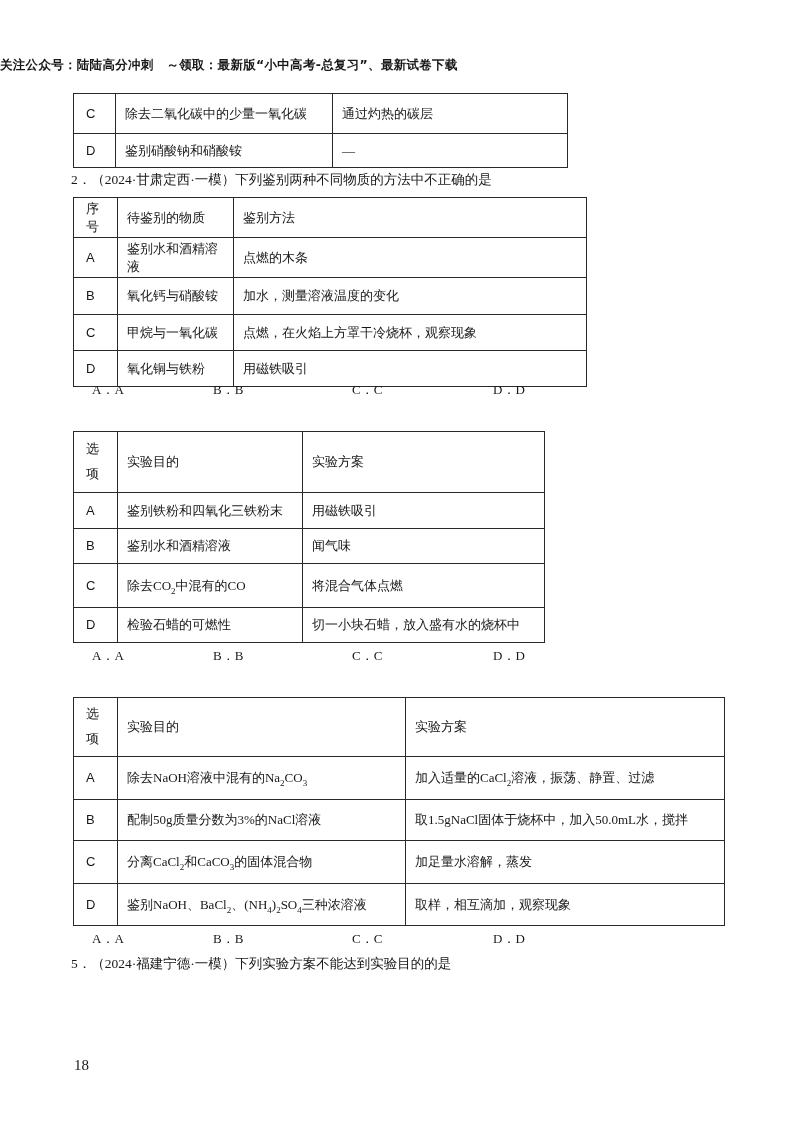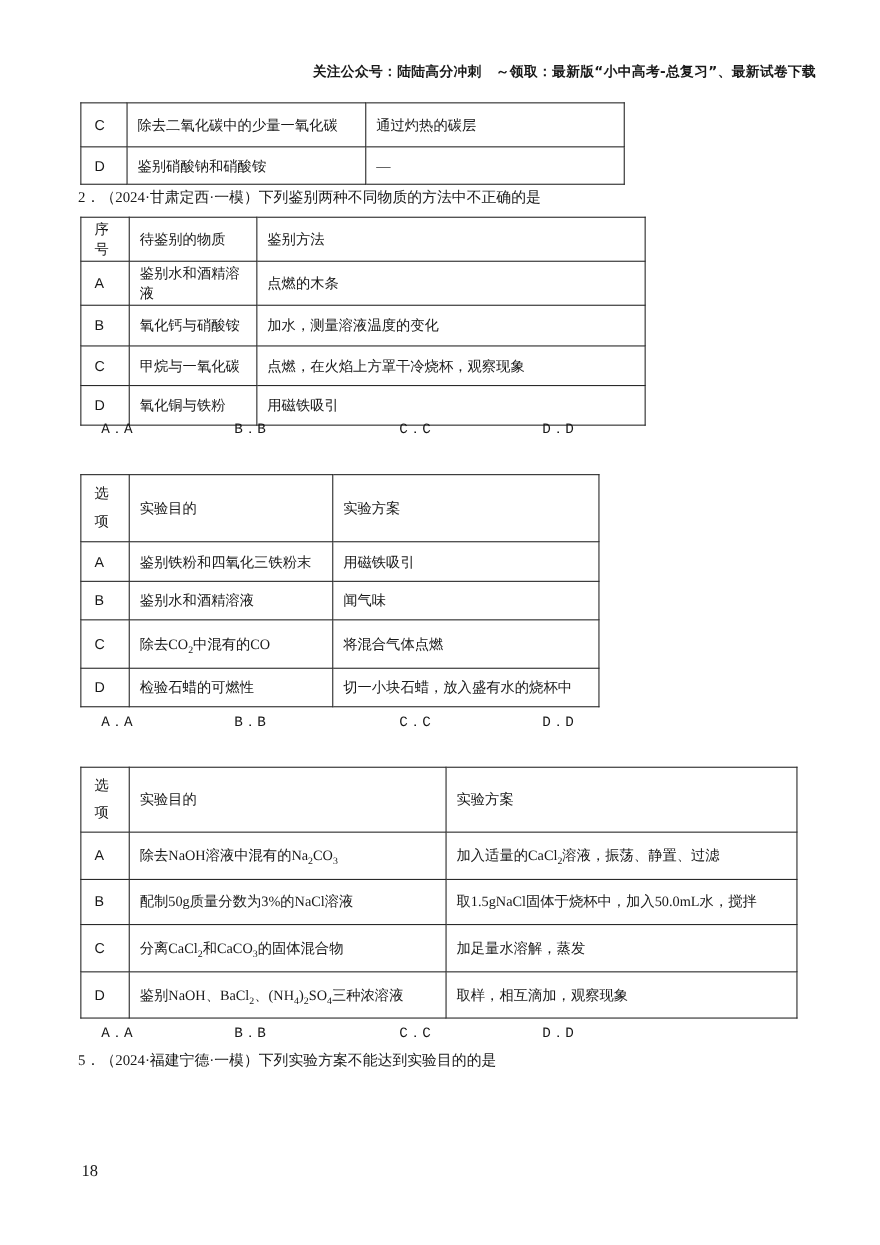--- a/index.html
+++ b/index.html
@@ -6,21 +6,21 @@
   html,body { background:#ffffff; }
   body {
     width:800px; height:1132px;
     font-family:"Liberation Serif","DejaVu Serif",serif;
     color:#181818;
   }
   .page { position:relative; width:800px; height:1132px; background:#ffffff; overflow:hidden; }
 
   .promo {
     position:absolute; top:57px; left:0; width:742px;
-    text-align:right; font-size:12.5px; font-weight:bold;
+    text-align:left; font-size:12.5px; font-weight:bold;
     font-family:"DejaVu Sans","Liberation Sans",sans-serif;
     letter-spacing:0.3px; white-space:nowrap;
   }
 
   table.tbl {
     position:absolute; border-collapse:collapse; table-layout:fixed;
     font-size:13px; line-height:1.35;
   }
   .tbl td, .tbl th {
     border:1.6px solid #2a2a2a; vertical-align:middle;
@@ -31,25 +31,25 @@
     padding-left:12px; font-size:13px;
   }
   sub { font-size:9px; line-height:0; }
 
   .stem {
     position:absolute; left:71px; font-size:13.5px; white-space:nowrap;text-align:center;
   }
 
   .choices {
     position:absolute; left:0; width:800px; height:18px;
-    font-family:Liberation Mono, monospace; font-size:13px;padding-left:10px;
+    font-family:Liberation Serif, serif; font-size:13px;padding-left:10px;
   }
   .choices span { position:absolute; top:0; white-space:nowrap; }
   .choices .c1 { left:92px; } .choices .c2 { left:213px; }
-  .choices .c3 { left:363px;text-align:right; } .choices .c4 { left:493px; }
+  .choices .c3 { left:352px;text-align:right; } .choices .c4 { left:493px; }
 
   .vhdr { display:inline-block; width:1.15em; line-height:1.9; word-break:break-all; }
 
   .t1 { left:73px; top:93px;  width:495px; }
   .t2 { left:73px; top:197px; width:514px; }
   .t3 { left:73px; top:431px; width:472px; }
   .t4 { left:73px; top:697px; width:652px; }
 
   .pageno { position:absolute; left:74px; top:1057px; font-size:15px; }
 </style>

